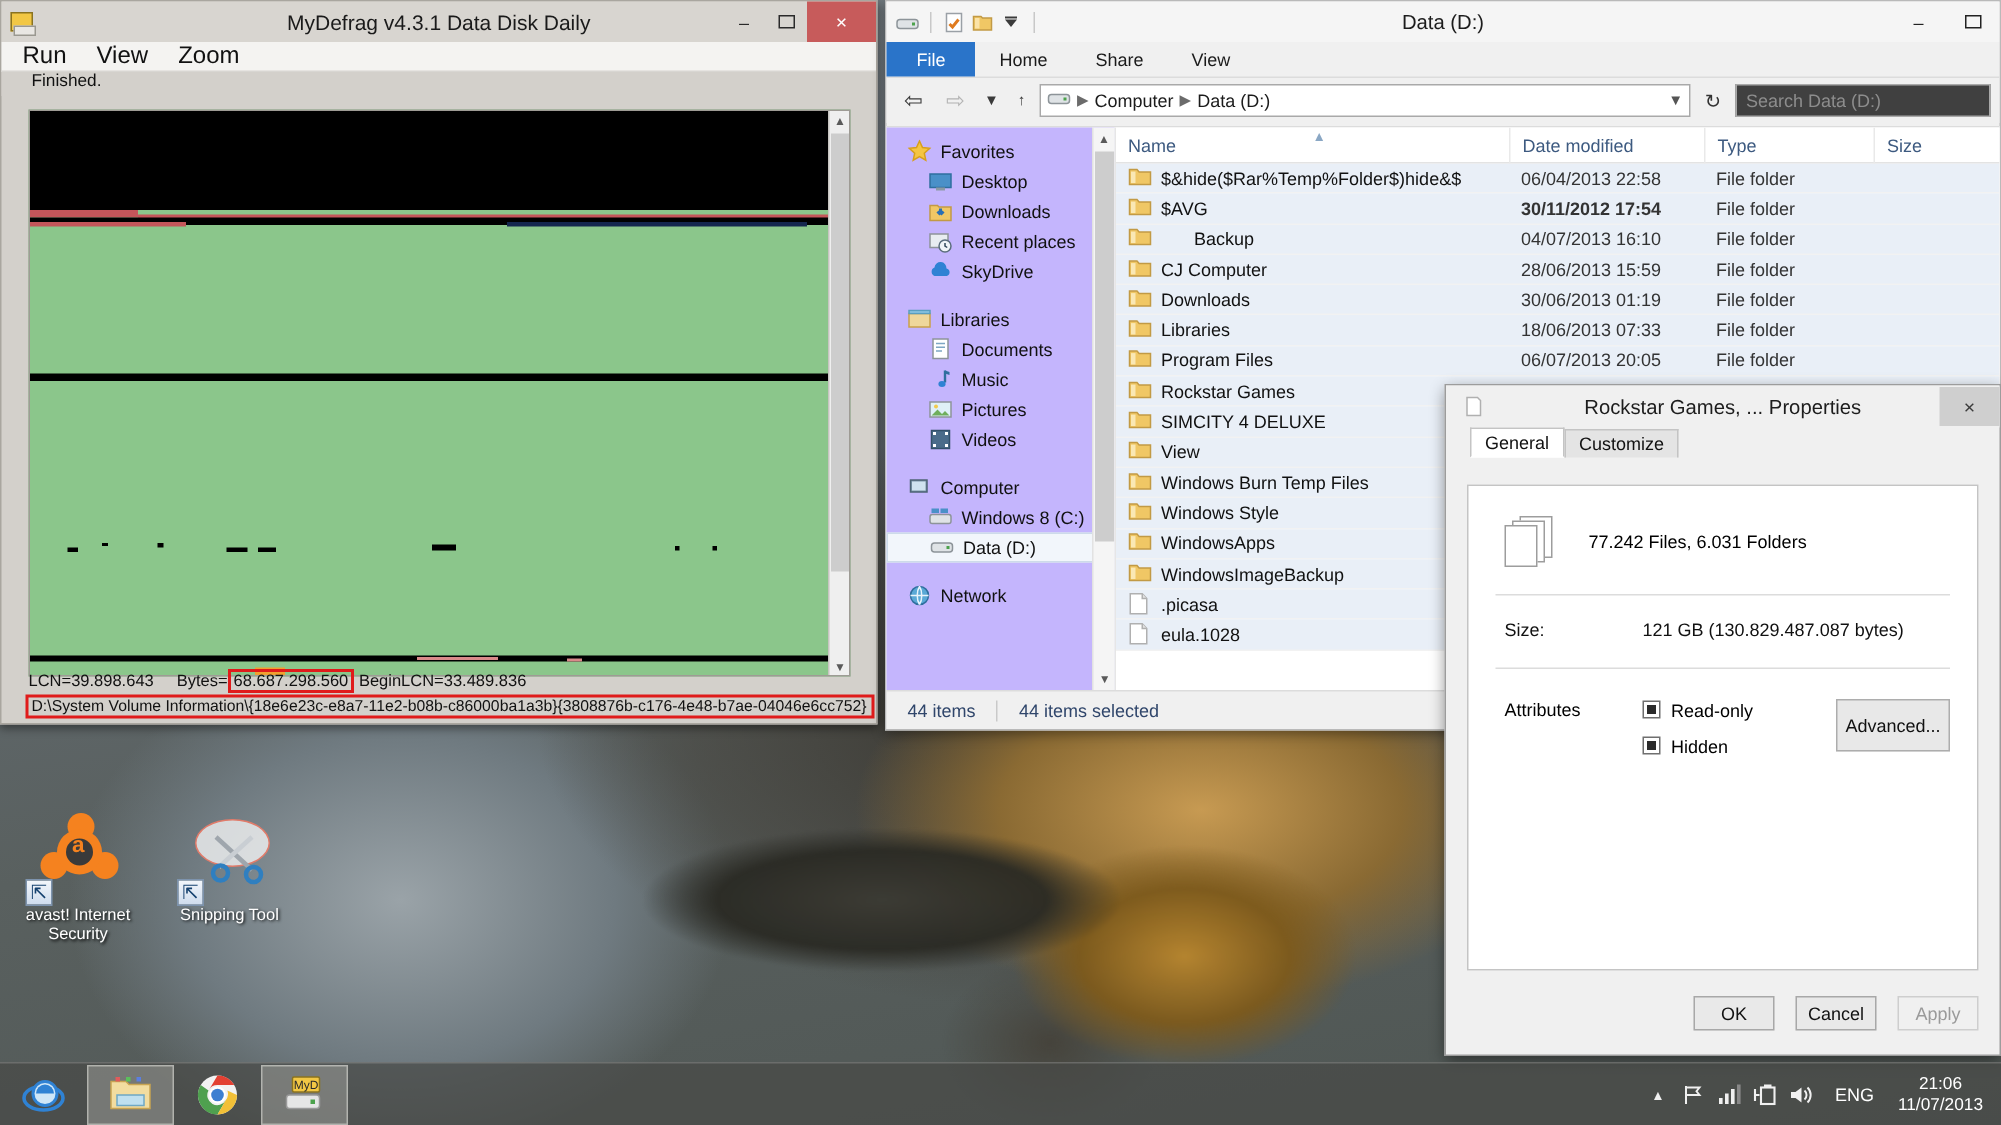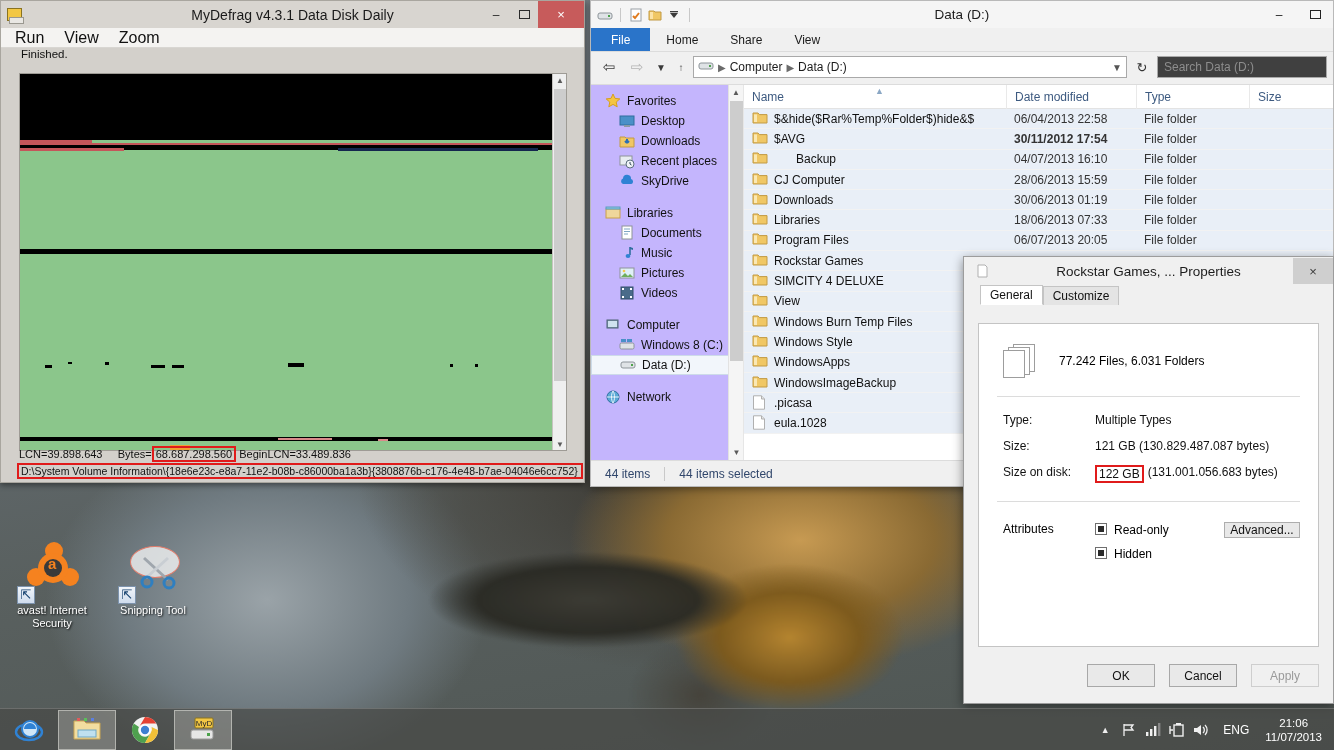--- a/index.html
+++ b/index.html
@@ -187,24 +187,24 @@
   .pr-top { display:flex; align-items:center; gap:22px; padding:6px 0 14px 6px; }
   .stacked-docs { width:34px; height:34px; position:relative; }
   .stacked-docs i { position:absolute; width:22px; height:28px; background:#fff; border:1px solid #9d9d9d; }
   .pr-hr { height:1px; background:#dcdcdc; margin:4px 0 10px; }
   .pr-row { display:flex; font-size:12px; color:#111; padding:6px 0 6px 6px; }
   .pr-row .lbl { width:92px; color:#111; }
   .pr-attr { display:flex; padding:10px 0 0 6px; font-size:12px; }
   .cbx { width:12px; height:12px; border:1px solid #6f6f6f; background:#fff; display:inline-block;
      position:relative; margin-right:7px; top:1px; }
   .cbx:after{content:"";position:absolute;left:2px;top:2px;width:6px;height:6px;background:#2b2b2b;}
-  .adv-btn { margin-left:auto; width:76px; height:16px; background:#e8e8e8; border:1px solid #adadad;
+  .adv-btn { margin-left:auto; width:76px; height:35px; background:#e8e8e8; border:1px solid #adadad;
      font-size:12px; color:#111; display:flex; align-items:center; justify-content:center; }
   .pr-buttons { position:absolute; right:14px; bottom:16px; display:flex; gap:14px; }
-  .pbtn { width:68px; height:23px; background:#e9e9e9; border:1px solid #a8a8a8; font-size:12px;
+  .pbtn { width:54px; height:23px; background:#e9e9e9; border:1px solid #a8a8a8; font-size:12px;
      color:#111; display:flex; align-items:center; justify-content:center;text-align:right; }
   .pbtn.disabled { color:#9a9a9a; border-color:#cecece; background:#f0f0f0; }
 </style>
 </head>
 <body>
 
 <div id="desktop">
   <div class="wall"></div>
   <div class="lizard"></div>
 
@@ -728,31 +728,22 @@
       <div class="stacked-docs">
         <i style="left:10px;top:0;"></i>
           <i style="left:5px;top:3px;"></i>
           <i style="left:0;top:6px;"></i>
       </div>
       <div>77.242 Files, 6.031 Folders</div>
     </div>
     <div class="pr-hr"></div>
 
     <div class="pr-row">
-      <span class="lbl">Type:</span>
-      <span>Multiple Types</span>
-    </div>
-    <div class="pr-row">
       <span class="lbl">Size:</span>
       <span>121 GB (130.829.487.087 bytes)</span>
-    </div>
-    <div class="pr-row">
-      <span class="lbl">Size on disk:</span>
-      <span class="hl-red" style="margin-right:4px;">122 GB</span>
-      <span>(131.001.056.683 bytes)</span>
     </div>
 
     <div class="pr-hr" style="margin-top:12px;"></div>
 
     <div class="pr-attr">
       <span class="lbl" style="width:92px;">Attributes</span>
       <span>
         <span style="display:block;margin-bottom:9px;">
           <span class="cbx"></span><span>Read-only</span>
         </span>

